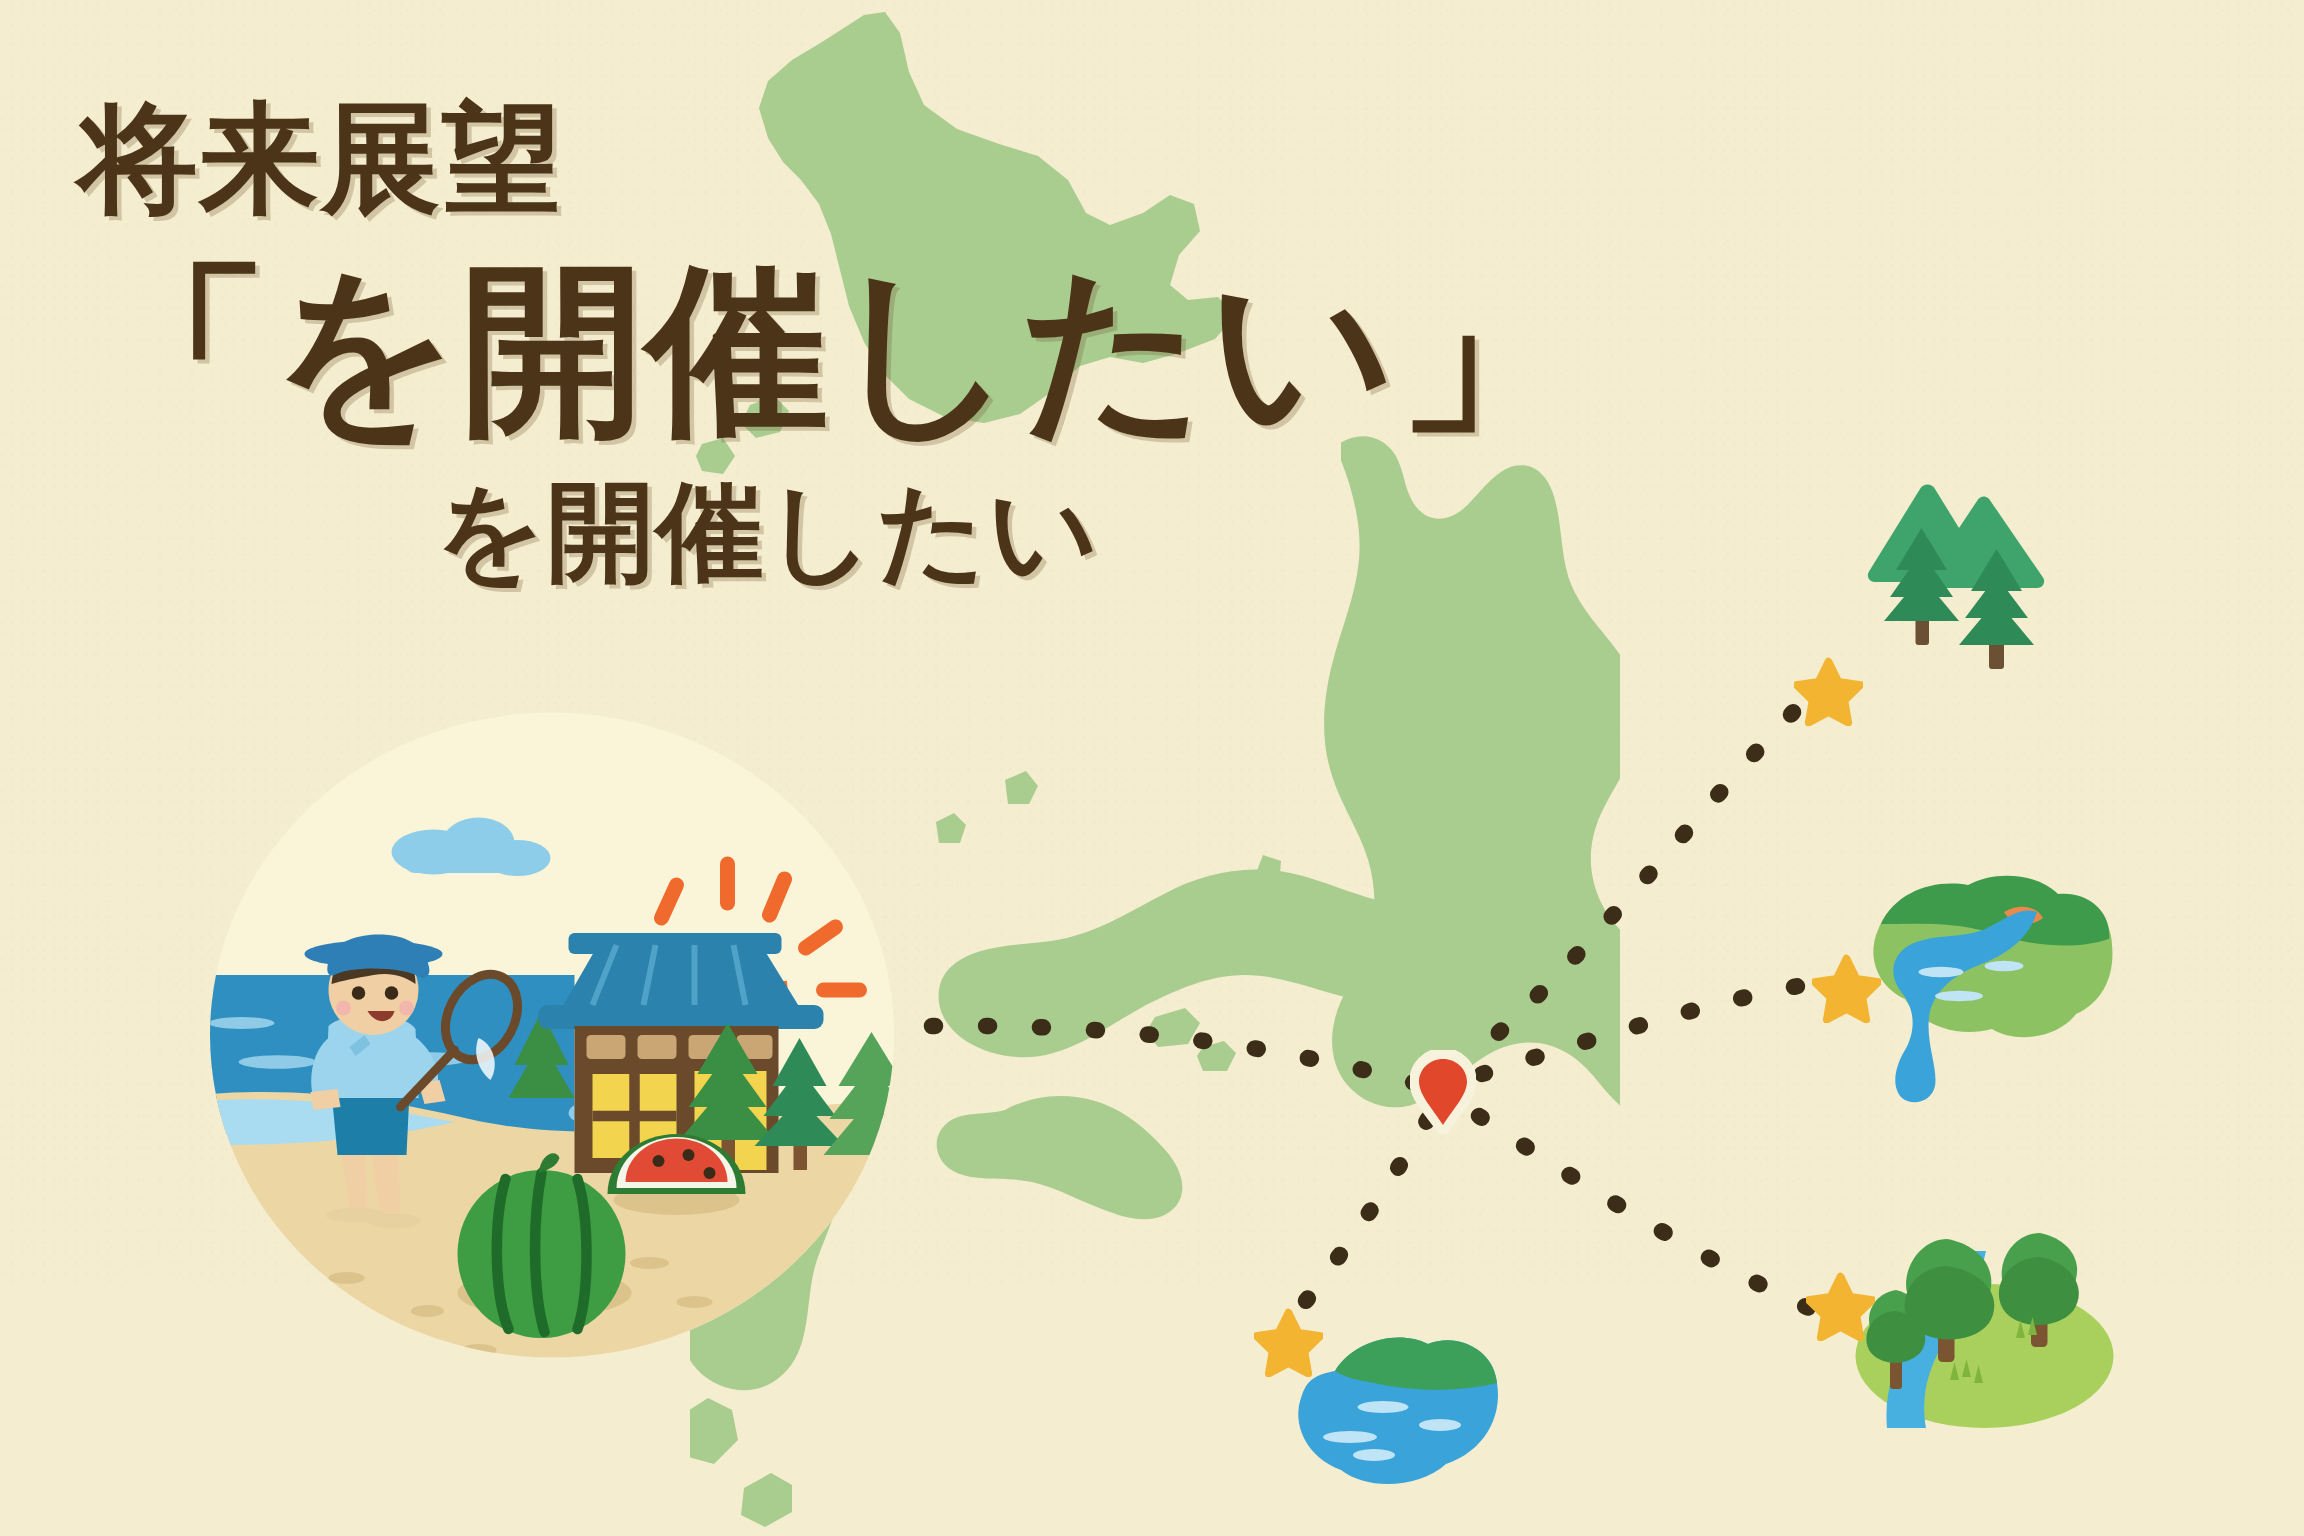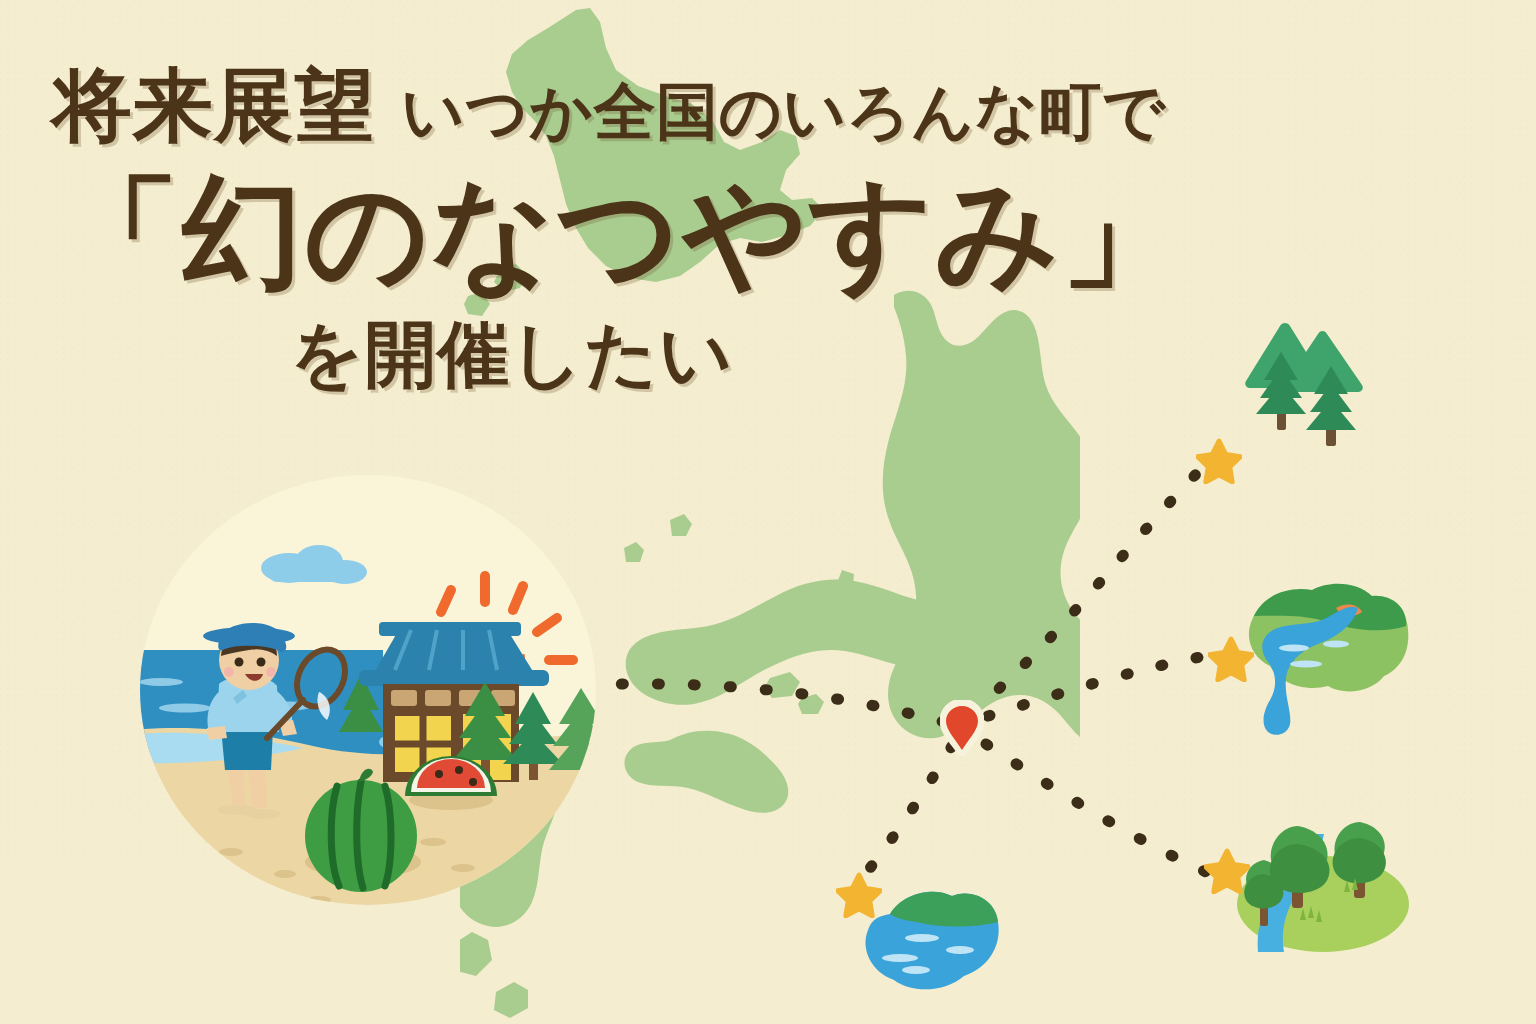--- a/index.html
+++ b/index.html
@@ -414,20 +414,19 @@
           <ellipse cx="330" cy="398" rx="12" ry="4"></ellipse>
           <ellipse cx="186" cy="430" rx="12" ry="4"></ellipse>
         </g>
       </g>
     </svg>
   </div>
 
   <div class="titleblock">
     <div class="row1">
       <span class="ttl t-kicker">将来展望</span>
-      <span class="ttl t-lead">いつか全国のいろんな町で</span>
     </div>
-    <div class="ttl row2">「幻のなつやすみ」</div>
+    <div class="ttl row2">「を開催したい」</div>
     <div class="ttl row3">を開催したい</div>
   </div>
 
   <div class="noise"></div>
 </div>
 
 </body></html>

